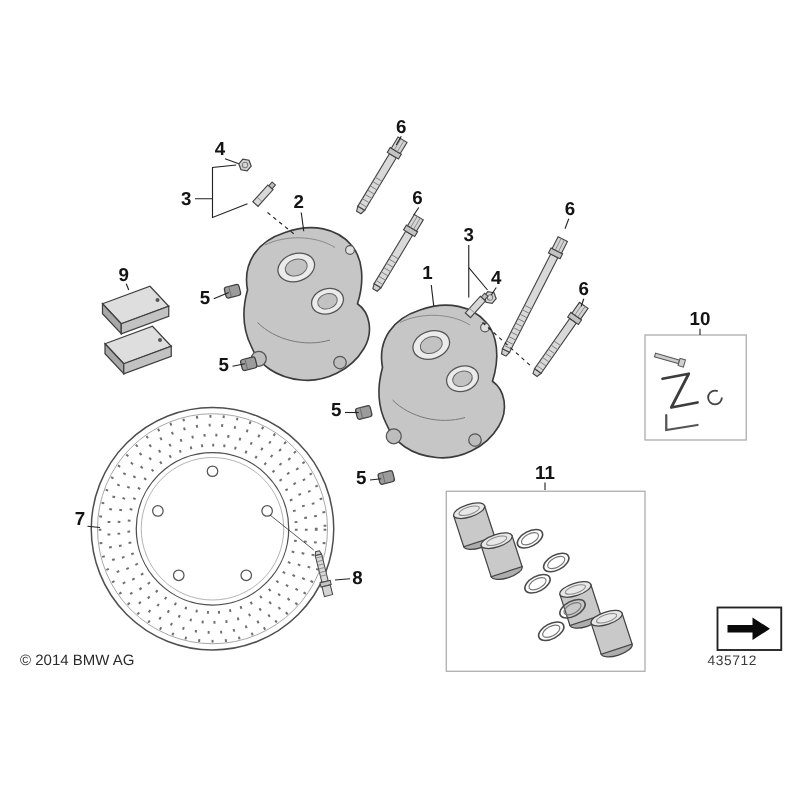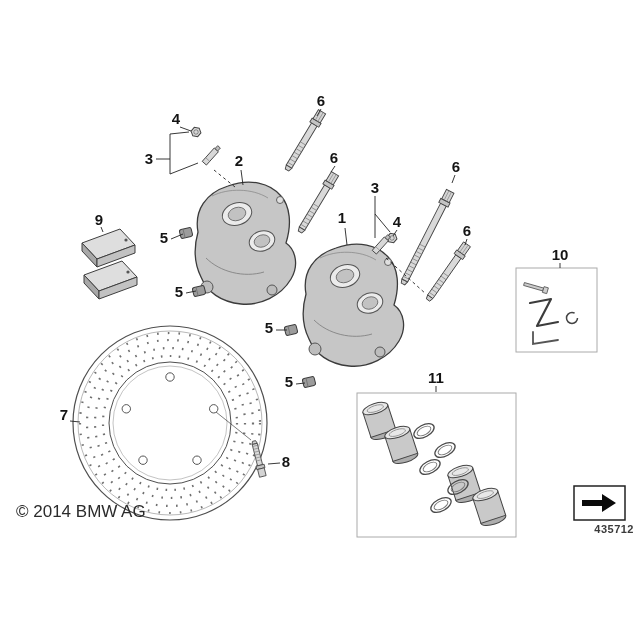--- a/index.html
+++ b/index.html
@@ -6,25 +6,25 @@
   .stage {
     position:relative; width:640px; height:640px; background:#ffffff;
     overflow:hidden; font-family:"Liberation Sans", sans-serif;
   }
   .stage svg { position:absolute; left:0; top:0; }
   .callout {
     font-family:"Liberation Sans", sans-serif;
     font-size:15px; font-weight:bold; fill:#141414; text-anchor:middle;
   }
   .copyright {
-    position:absolute; left:16px; top:502px; font-size:17px; color:#2b2b2b;
+    position:absolute; left:16px; top:521px; font-size:12px; color:#2b2b2b;
   }
   .part-number {
-    position:absolute; left:566px; top:523px; width:68px; text-align:right;
-    font-size:11px; color:#3a3a3a; letter-spacing:0.5px;font-weight:bold;
+    position:absolute; left:566px; top:523px; width:68px; text-align:left;
+    font-size:11px; color:#3a3a3a; letter-spacing:0.5px;
   }
 </style>
 </head>
 <body>
 
 <div class="stage">
 
 <svg width="640" height="640" viewBox="0 0 640 640">
   <defs>
 

